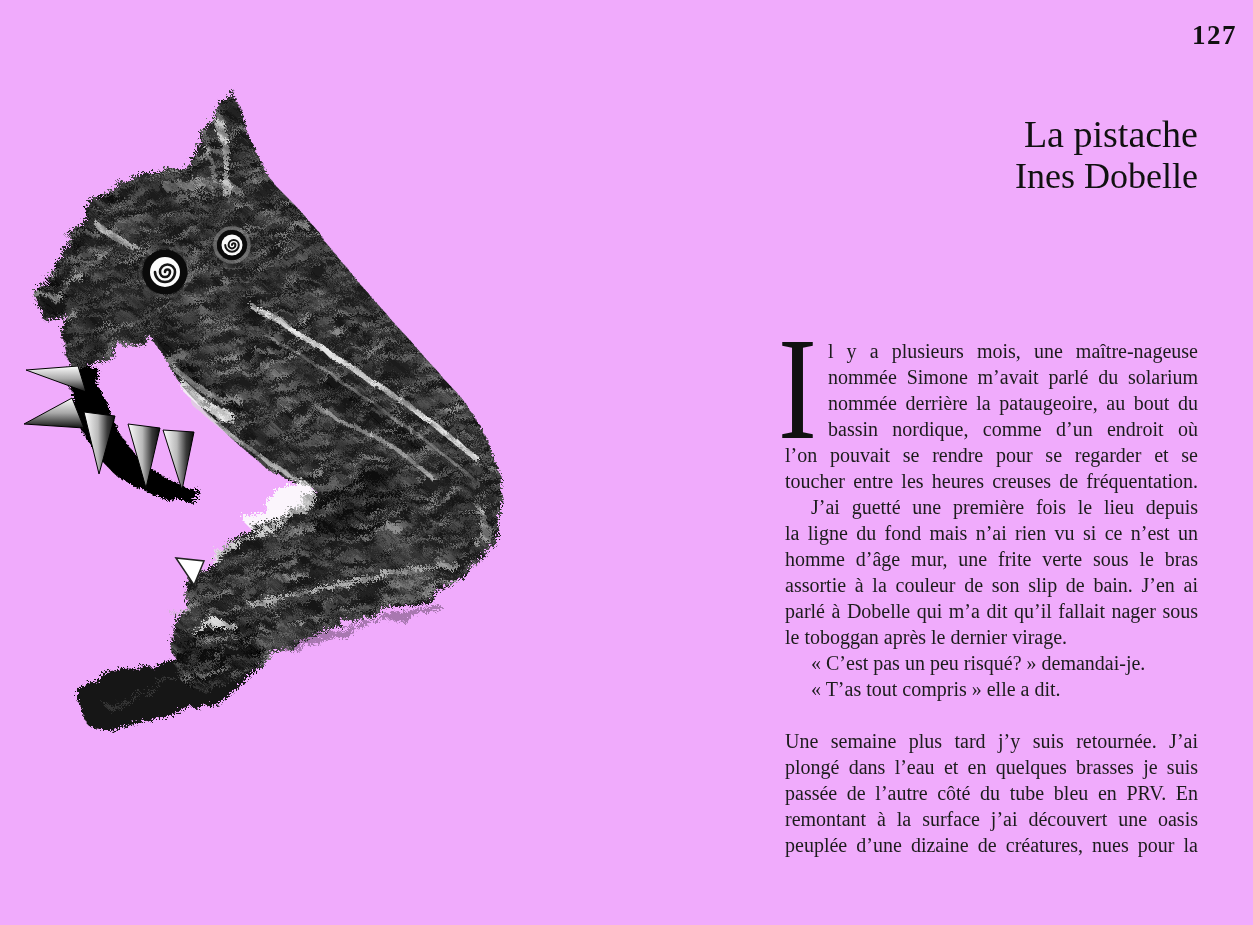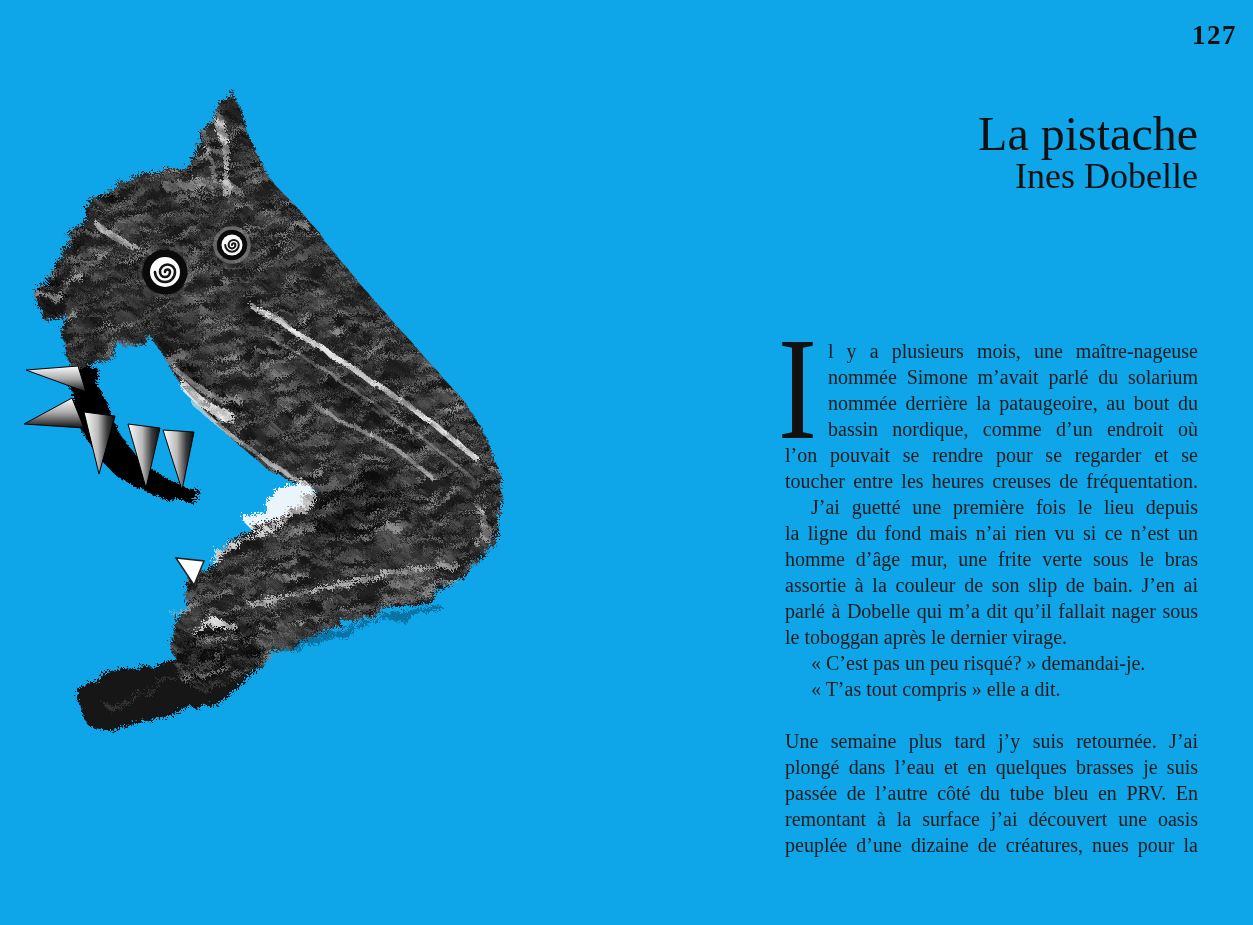--- a/index.html
+++ b/index.html
@@ -1,23 +1,23 @@
 <!DOCTYPE html>
 <html><head>
 <meta charset="utf-8">
 <style>
   html,body{margin:0;padding:0;background:#ffffff;}
-  #page{position:relative;width:1253px;height:925px;background:#0ea5e9;overflow:hidden;
+  #page{position:relative;width:1253px;height:925px;background:#f0abfc;overflow:hidden;
         font-family:"Liberation Serif", serif;color:#1a1a1a;}
 
   .page-number{position:absolute;top:20px;right:16px;font-size:27px;font-weight:bold;
                letter-spacing:1.5px;color:#111;}
 
   .header{position:absolute;left:778px;top:110px;width:420px;text-align:right;color:#111;}
-  .title{font-size:48px;line-height:48px;}
+  .title{font-size:38px;line-height:48px;}
   .author{font-size:36px;line-height:36px;}
 
   .story{position:absolute;left:778px;top:338px;width:420px;
          font-size:20px;line-height:26px;color:#1c1c1c;}
   .para{margin:0;}
   .para.space-before{margin-top:26px;}
   .line{white-space:nowrap;margin-left:7px;}
   .line.j{text-align:justify;text-align-last:justify;}
   .line.first{text-indent:26px;}
   .dropcap{float:left;width:40px;height:102px;font-size:146px;line-height:102px;

